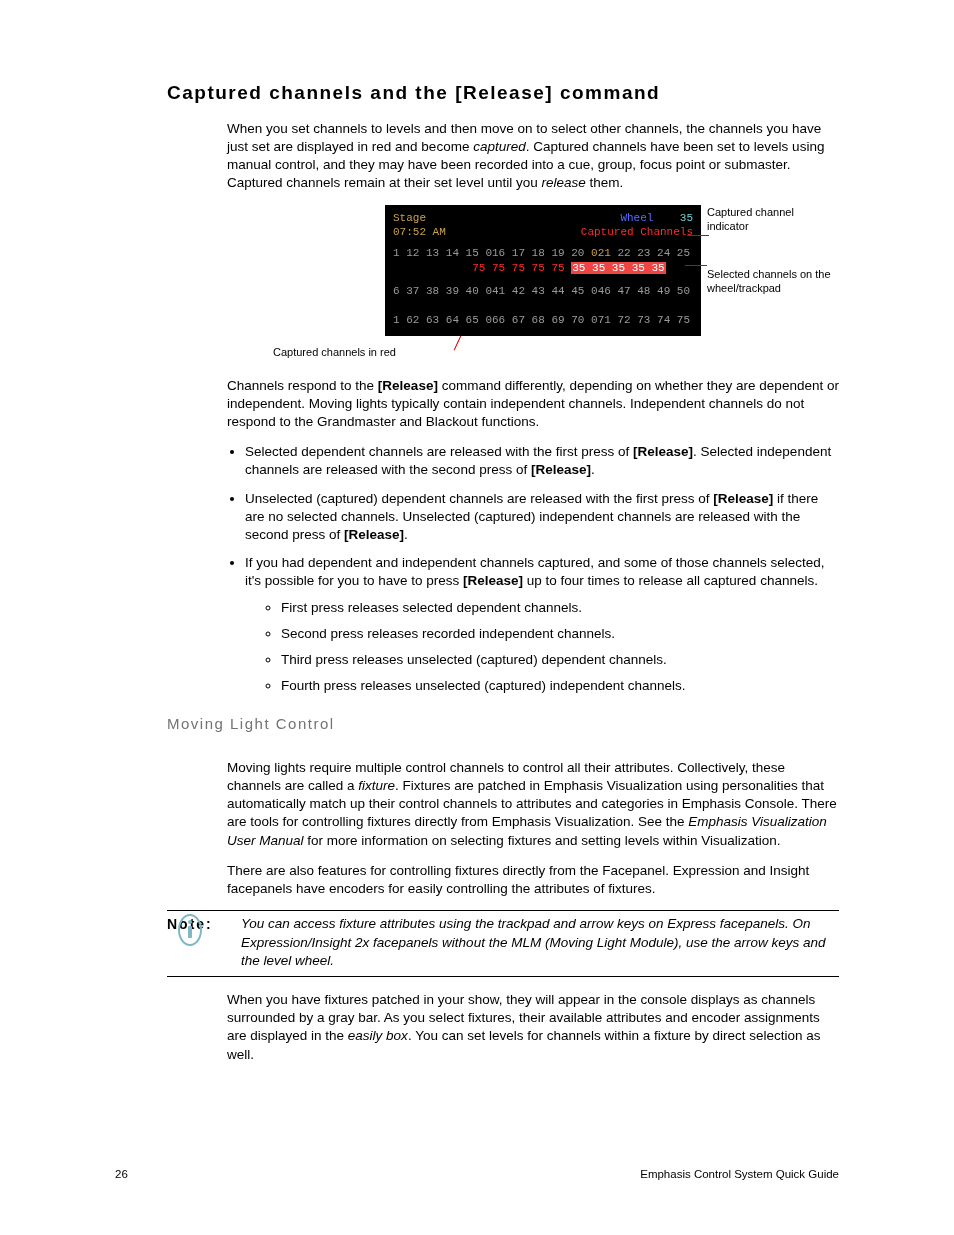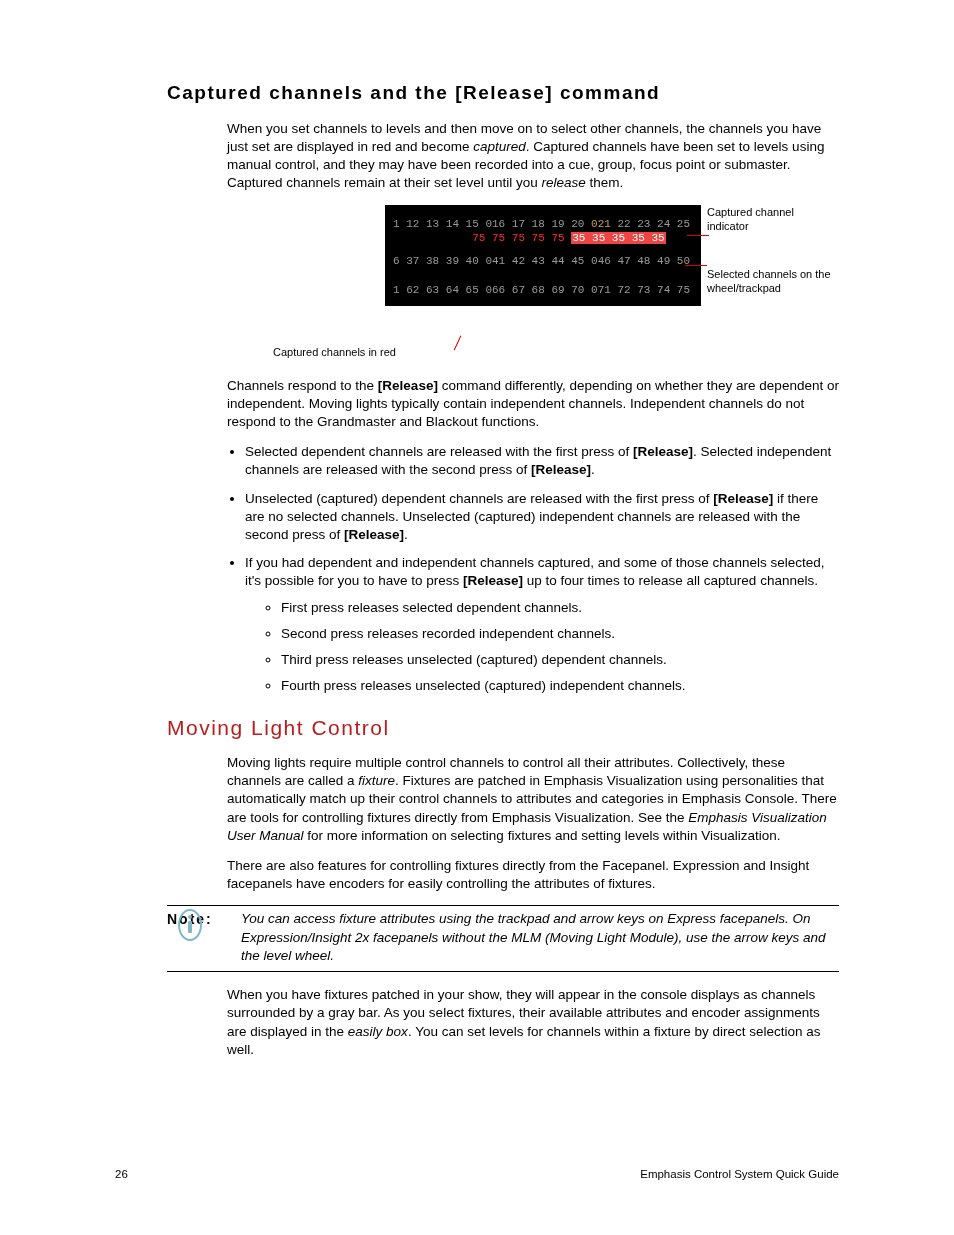--- a/index.html
+++ b/index.html
@@ -18,25 +18,25 @@
     box-sizing: border-box;
     padding: 80px 115px 0 115px;
   }
   h1.main {
     font-size: 19px;
     letter-spacing: 1.5px;
     font-weight: bold;
     margin: 0 0 14px 52px;
   }
   h2.sub {
-    font-size: 21px;
+    font-size: 15px;
     letter-spacing: 1.5px;
     font-weight: normal;
-    color: #b91c1c;
-    margin: 18px 0 12px 52px;
+    color: #737373;
+    margin: 18px 0 25px 52px;
   }
   .body-block {
     margin-left: 112px;
     margin-bottom: 12px;
   }
   ul.outer {
     margin: 4px 0 10px 112px;
     padding-left: 18px;
   }
   ul.outer > li {
@@ -134,20 +134,30 @@
 <div class="page">
 
   <h1 class="main">Captured channels and the [Release] command</h1>
 
   <div class="body-block">
     <span>When you set channels to levels and then move on to select other channels, the channels you have just set are displayed in red and become </span><span class="italic">captured</span><span>. Captured channels have been set to levels using manual control, and they may have been recorded into a cue, group, focus point or submaster. Captured channels remain at their set level until you </span><span class="italic">release</span><span> them.</span>
   </div>
 
   <div class="figure-wrap">
     <div class="console">
+      <div style="display:flex;justify-content:space-between;">
+        <div>
+          <span class="c-gold">Stage</span><br>
+          <span class="c-gold">07:52 AM</span>
+        </div>
+        <div style="text-align:right;">
+          <span class="c-blue">Wheel</span> &nbsp;&nbsp; <span class="c-cyan">35</span><br>
+          <span class="c-red">Captured Channels</span>
+        </div>
+      </div>
       <div style="height:6px;"></div>
       <div class="c-row"><span class="c-grey">1 12 13 14 15 016 17 18 19 20 </span><span class="c-gold">021</span><span class="c-grey"> 22 23 24 25</span></div>
       <div class="c-row"><span class="c-red">            75 75 75 75 75 </span><span class="hl">35 35 35 35 35</span></div>
       <div style="height:8px;"></div>
       <div class="c-row c-grey">6 37 38 39 40 041 42 43 44 45 046 47 48 49 50</div>
       <div style="height:14px;"></div>
       <div class="c-row c-grey">1 62 63 64 65 066 67 68 69 70 071 72 73 74 75</div>
     </div>
 
     <div class="callout" style="left:480px; top:0; width:110px;">Captured channel indicator</div>

